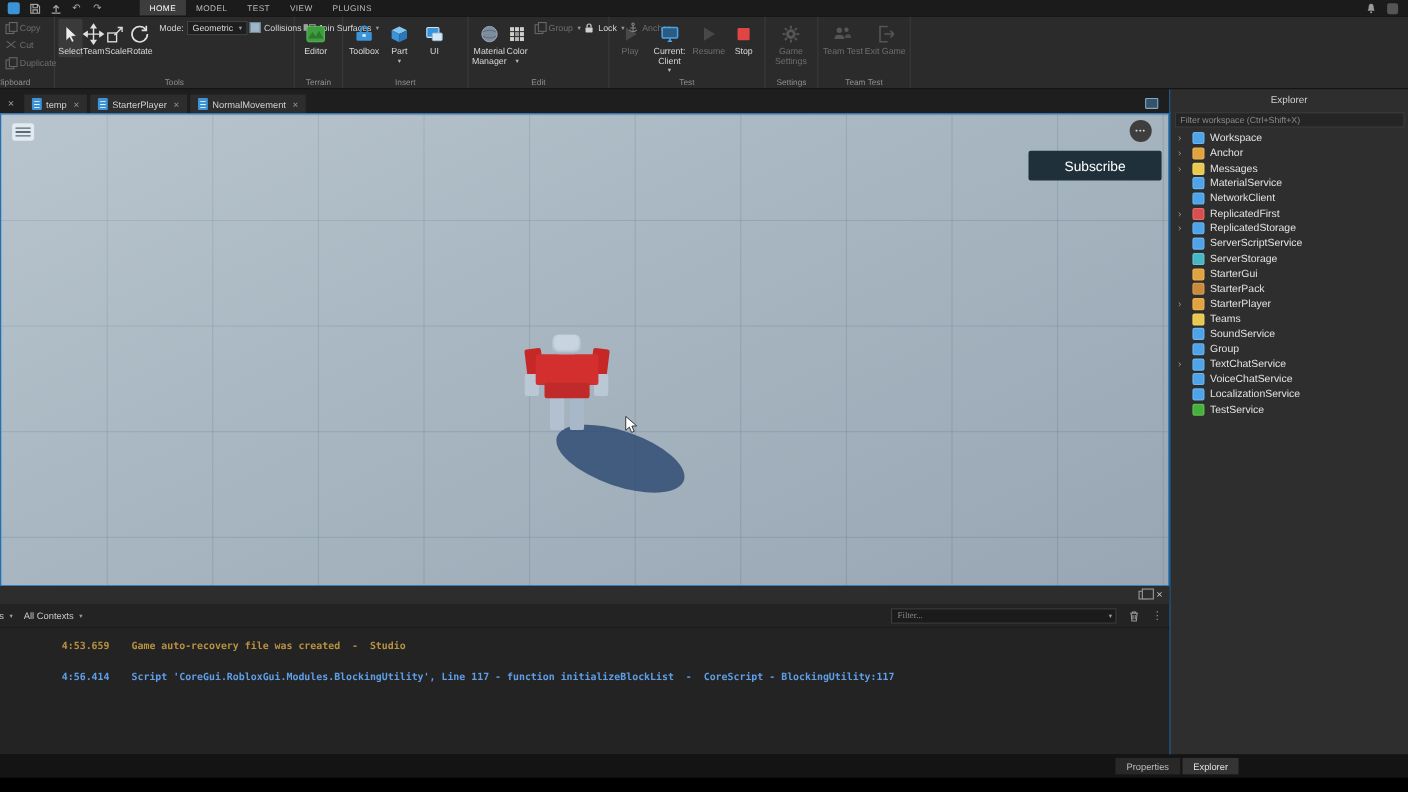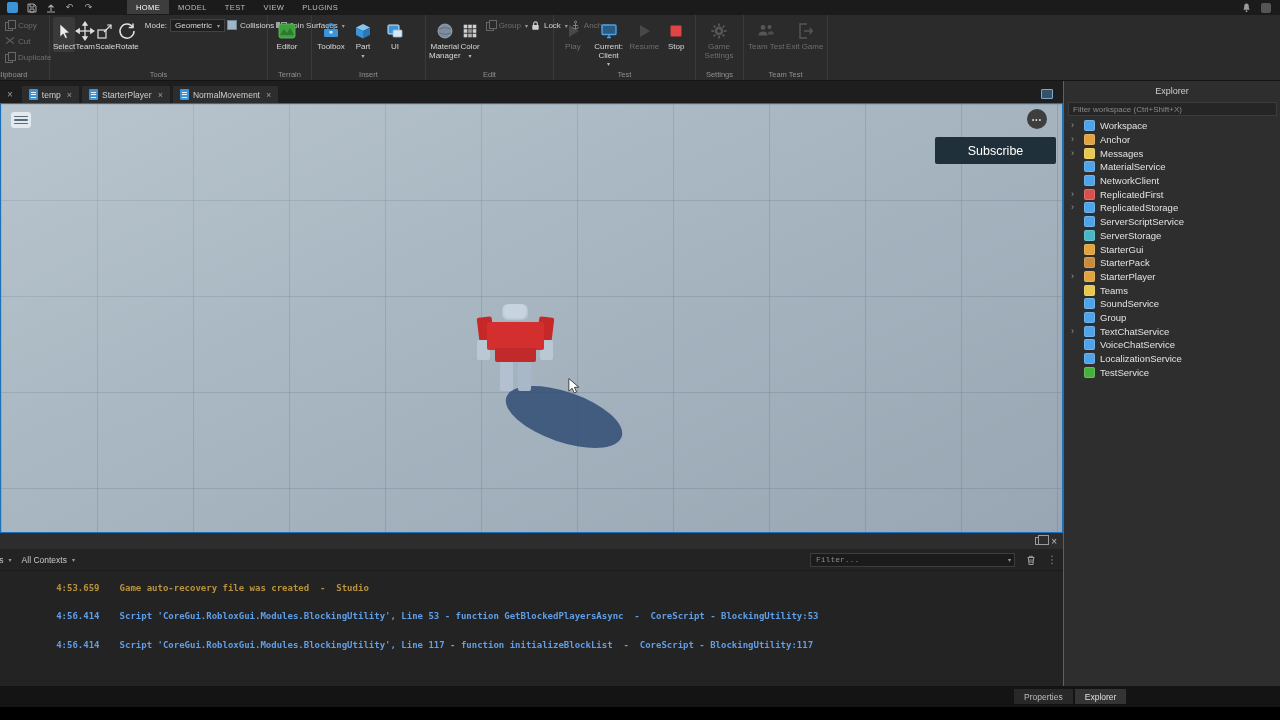--- a/index.html
+++ b/index.html
@@ -106,21 +106,21 @@
   .o-header{height:16px;background:#2d2d2d;display:flex;align-items:center;font-size:8.5px;color:#c9c9c9;position:relative}
   .o-title{position:absolute;left:0;right:0;text-align:center}
   .o-h-icons{margin-left:auto;display:flex;gap:7px;padding-right:6px;align-items:center;position:relative;color:#9a9a9a}
   .float-ico{width:9px;height:8px;border:1px solid #9a9a9a;position:relative}
   .float-ico::after{content:"";position:absolute;left:2px;top:-3px;width:9px;height:8px;border:1px solid #9a9a9a;background:#2d2d2d}
   .o-close{font-size:10px;color:#bdbdbd}
   .o-toolbar{height:22px;display:flex;align-items:center;gap:10px;padding:0 6px;border-bottom:1px solid #1b1b1b;font-size:8.5px;color:#c9c9c9}
   .o-drop{display:flex;align-items:center;gap:4px;white-space:nowrap}
   .o-drop.clip{margin-left:-53px}
   .o-filter-wrap{margin-left:auto;position:relative}
-  .o-filter{width:205px;height:14px;background:#1b1b1b;border:1px solid #3d3d3d;color:#bdbdbd;font-size:8px;padding:0 14px 0 5px;font-family:Liberation Mono, monospace}
+  .o-filter{width:205px;height:14px;background:#1b1b1b;border:1px solid #3d3d3d;color:#bdbdbd;font-size:8px;padding:0 14px 0 5px;font-family:Liberation Serif, serif}
   .o-filter::placeholder{color:#8a8a8a}
   .o-filter-dd{position:absolute;right:4px;top:3px;font-size:6px;color:#9a9a9a}
   .o-log{padding:3px 0 0 2px;font-family:"DejaVu Sans Mono",monospace;font-size:9px;line-height:9.6px;font-weight:bold}
   .oline{white-space:pre}
   .otime{margin-right:20px}
 
   
   .bottomstrip{position:absolute;left:0;top:686px;width:1280px;height:21px;background:#141414}
   .btabs{position:absolute;left:1014px;top:3px;display:flex;gap:2px}
   .btab{background:#282828;height:15px;display:flex;align-items:center;padding:0 10px;font-size:8.5px;color:#bdbdbd}
@@ -660,23 +660,20 @@
       <span style="color:#9a9a9a;font-size:10px">⋮</span>
     </div>
     <div class="o-log">
 
         <div class="oline" style="color: rgb(184, 146, 63);">
           <span class="otime">4:53.659</span><span class="otext">Game auto-recovery file was created  -  Studio</span>
         </div>
 
 
 
-        <div class="oline" style="color: rgb(95, 158, 232);">
-          <span class="otime">4:56.414</span><span class="otext">Script 'CoreGui.RobloxGui.Modules.BlockingUtility', Line 53 - function GetBlockedPlayersAsync  -  CoreScript - BlockingUtility:53</span>
-        </div>
 
         <div class="oline" style="color: rgb(95, 158, 232);">
           <span class="otime">4:56.414</span><span class="otext">Script 'CoreGui.RobloxGui.Modules.BlockingUtility', Line 117 - function initializeBlockList  -  CoreScript - BlockingUtility:117</span>
         </div>
 
         <div class="oline" style="color: rgb(95, 158, 232);">
           
         </div>
 
       </div>

